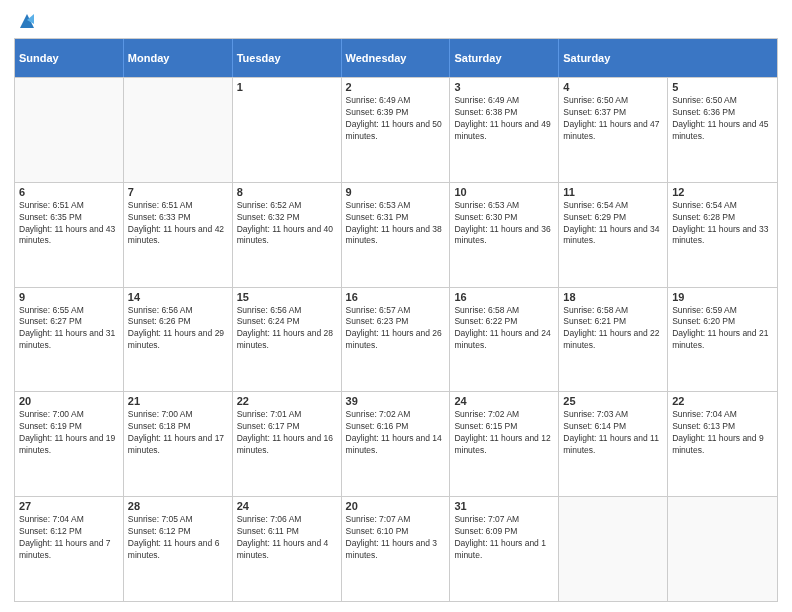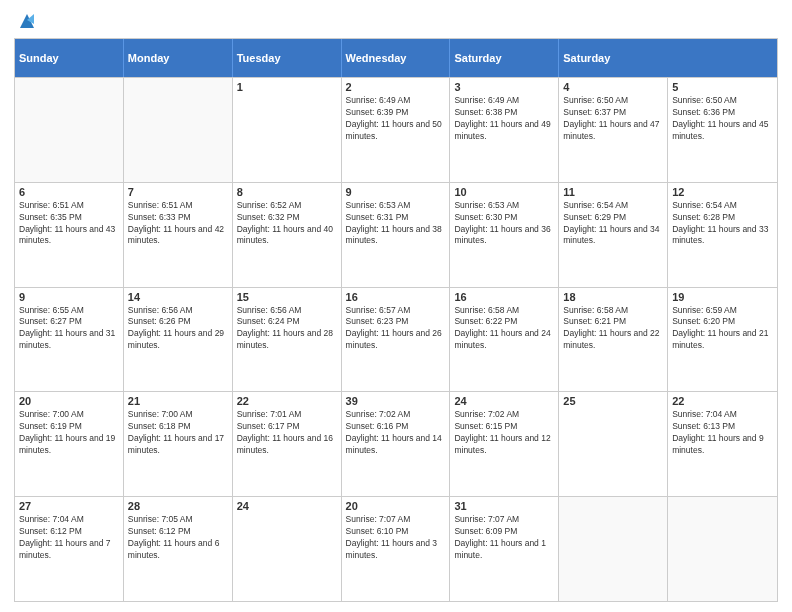--- a/index.html
+++ b/index.html
@@ -233,37 +233,39 @@
           <div class="cal-cell">
             <div class="day-num">39</div>
             <div class="cell-text">Sunrise: 7:02 AM<br>Sunset: 6:16 PM<br>Daylight: 11 hours and 14 minutes.</div>
           </div>
           <div class="cal-cell">
             <div class="day-num">24</div>
             <div class="cell-text">Sunrise: 7:02 AM<br>Sunset: 6:15 PM<br>Daylight: 11 hours and 12 minutes.</div>
           </div>
           <div class="cal-cell">
             <div class="day-num">25</div>
+            <div class="cell-text">Sunrise: 7:03 AM<br>Sunset: 6:14 PM<br>Daylight: 11 hours and 11 minutes.</div>
           </div>
           <div class="cal-cell">
             <div class="day-num">22</div>
             <div class="cell-text">Sunrise: 7:04 AM<br>Sunset: 6:13 PM<br>Daylight: 11 hours and 9 minutes.</div>
           </div>
         </div>
         <div class="cal-row">
           <div class="cal-cell">
             <div class="day-num">27</div>
             <div class="cell-text">Sunrise: 7:04 AM<br>Sunset: 6:12 PM<br>Daylight: 11 hours and 7 minutes.</div>
           </div>
           <div class="cal-cell">
             <div class="day-num">28</div>
             <div class="cell-text">Sunrise: 7:05 AM<br>Sunset: 6:12 PM<br>Daylight: 11 hours and 6 minutes.</div>
           </div>
           <div class="cal-cell">
             <div class="day-num">24</div>
+            <div class="cell-text">Sunrise: 7:06 AM<br>Sunset: 6:11 PM<br>Daylight: 11 hours and 4 minutes.</div>
           </div>
           <div class="cal-cell">
             <div class="day-num">20</div>
             <div class="cell-text">Sunrise: 7:07 AM<br>Sunset: 6:10 PM<br>Daylight: 11 hours and 3 minutes.</div>
           </div>
           <div class="cal-cell">
             <div class="day-num">31</div>
             <div class="cell-text">Sunrise: 7:07 AM<br>Sunset: 6:09 PM<br>Daylight: 11 hours and 1 minute.</div>
           </div>
           <div class="cal-cell empty"></div>

